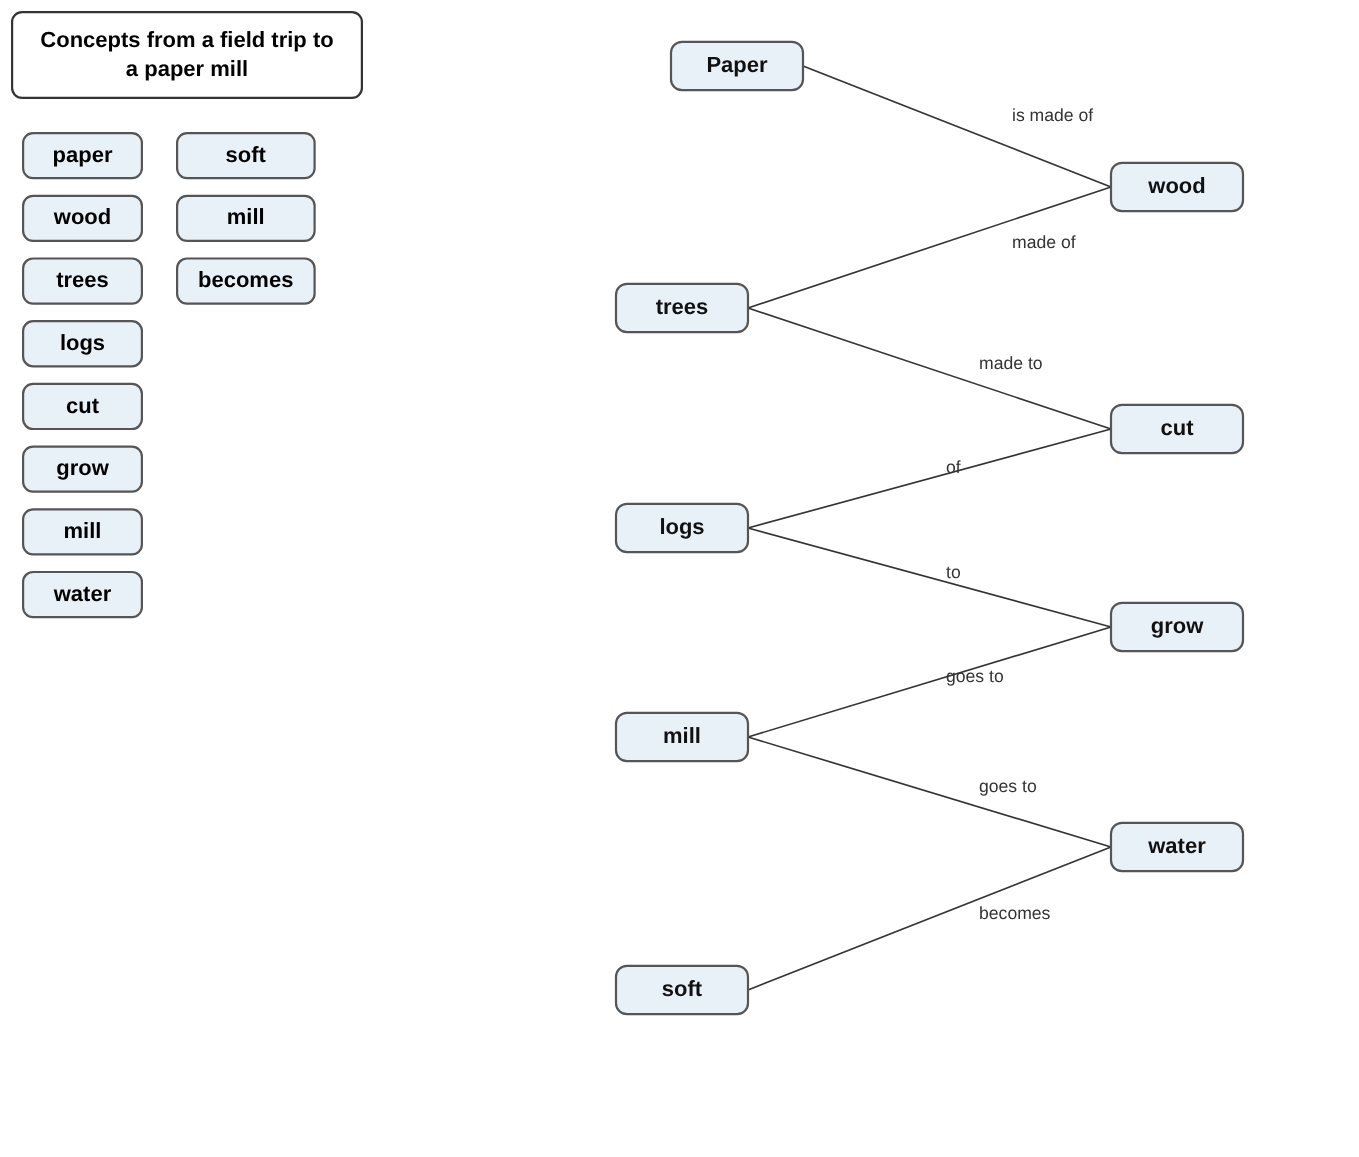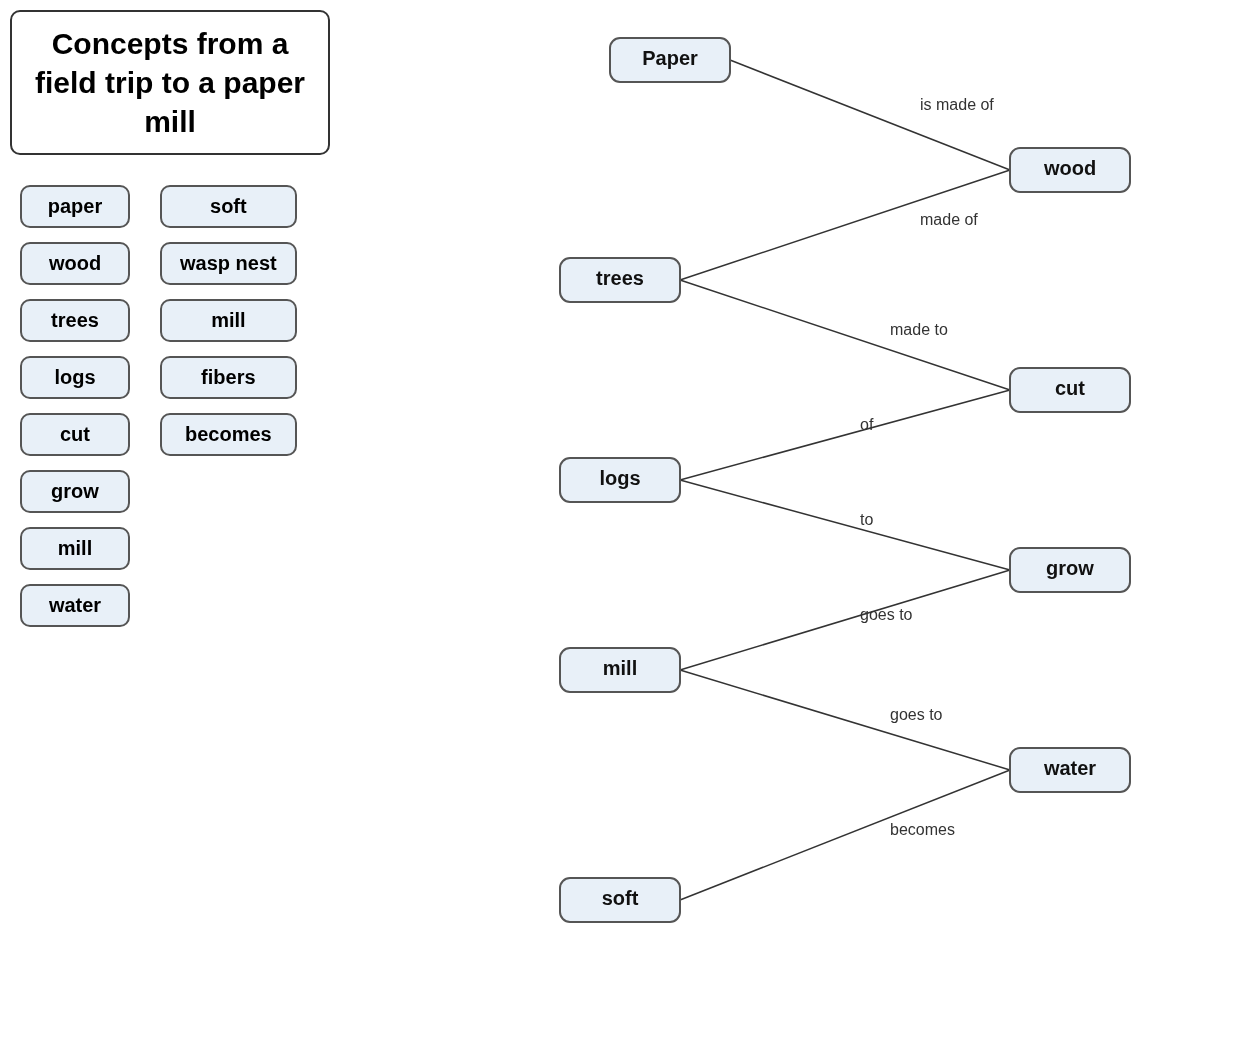--- a/index.html
+++ b/index.html
@@ -18,21 +18,21 @@
       left: 10px;
       top: 10px;
       width: 440px;
     }
 
     .title-box {
       border: 2px solid #333;
       border-radius: 10px;
       padding: 12px 20px;
       text-align: center;
-      font-size: 30px;
+      font-size: 20px;
       font-weight: bold;
       line-height: 1.3;
       background: #fff;
       width: 320px;
       margin-bottom: 30px;
     }
 
     .word-columns {
       display: flex;
       gap: 30px;
@@ -112,23 +112,21 @@
         <div class="word-chip">wood</div>
         <div class="word-chip">trees</div>
         <div class="word-chip">logs</div>
         <div class="word-chip">cut</div>
         <div class="word-chip">grow</div>
         <div class="word-chip">mill</div>
         <div class="word-chip">water</div>
       </div>
     <div class="word-column" id="right-col">
         <div class="word-chip">soft</div>
-        <div class="word-chip">wasp nest</div>
         <div class="word-chip">mill</div>
-        <div class="word-chip">fibers</div>
         <div class="word-chip">becomes</div>
       </div>
   </div>
 </div>
 
 <div class="right-panel">
   <svg class="concept-map" id="concept-svg">
       <line x1="260" y1="50" x2="540" y2="160" class="link-line"></line>
       <text x="450" y="100" class="link-label">is made of</text>
       <line x1="210" y1="270" x2="540" y2="160" class="link-line"></line>

